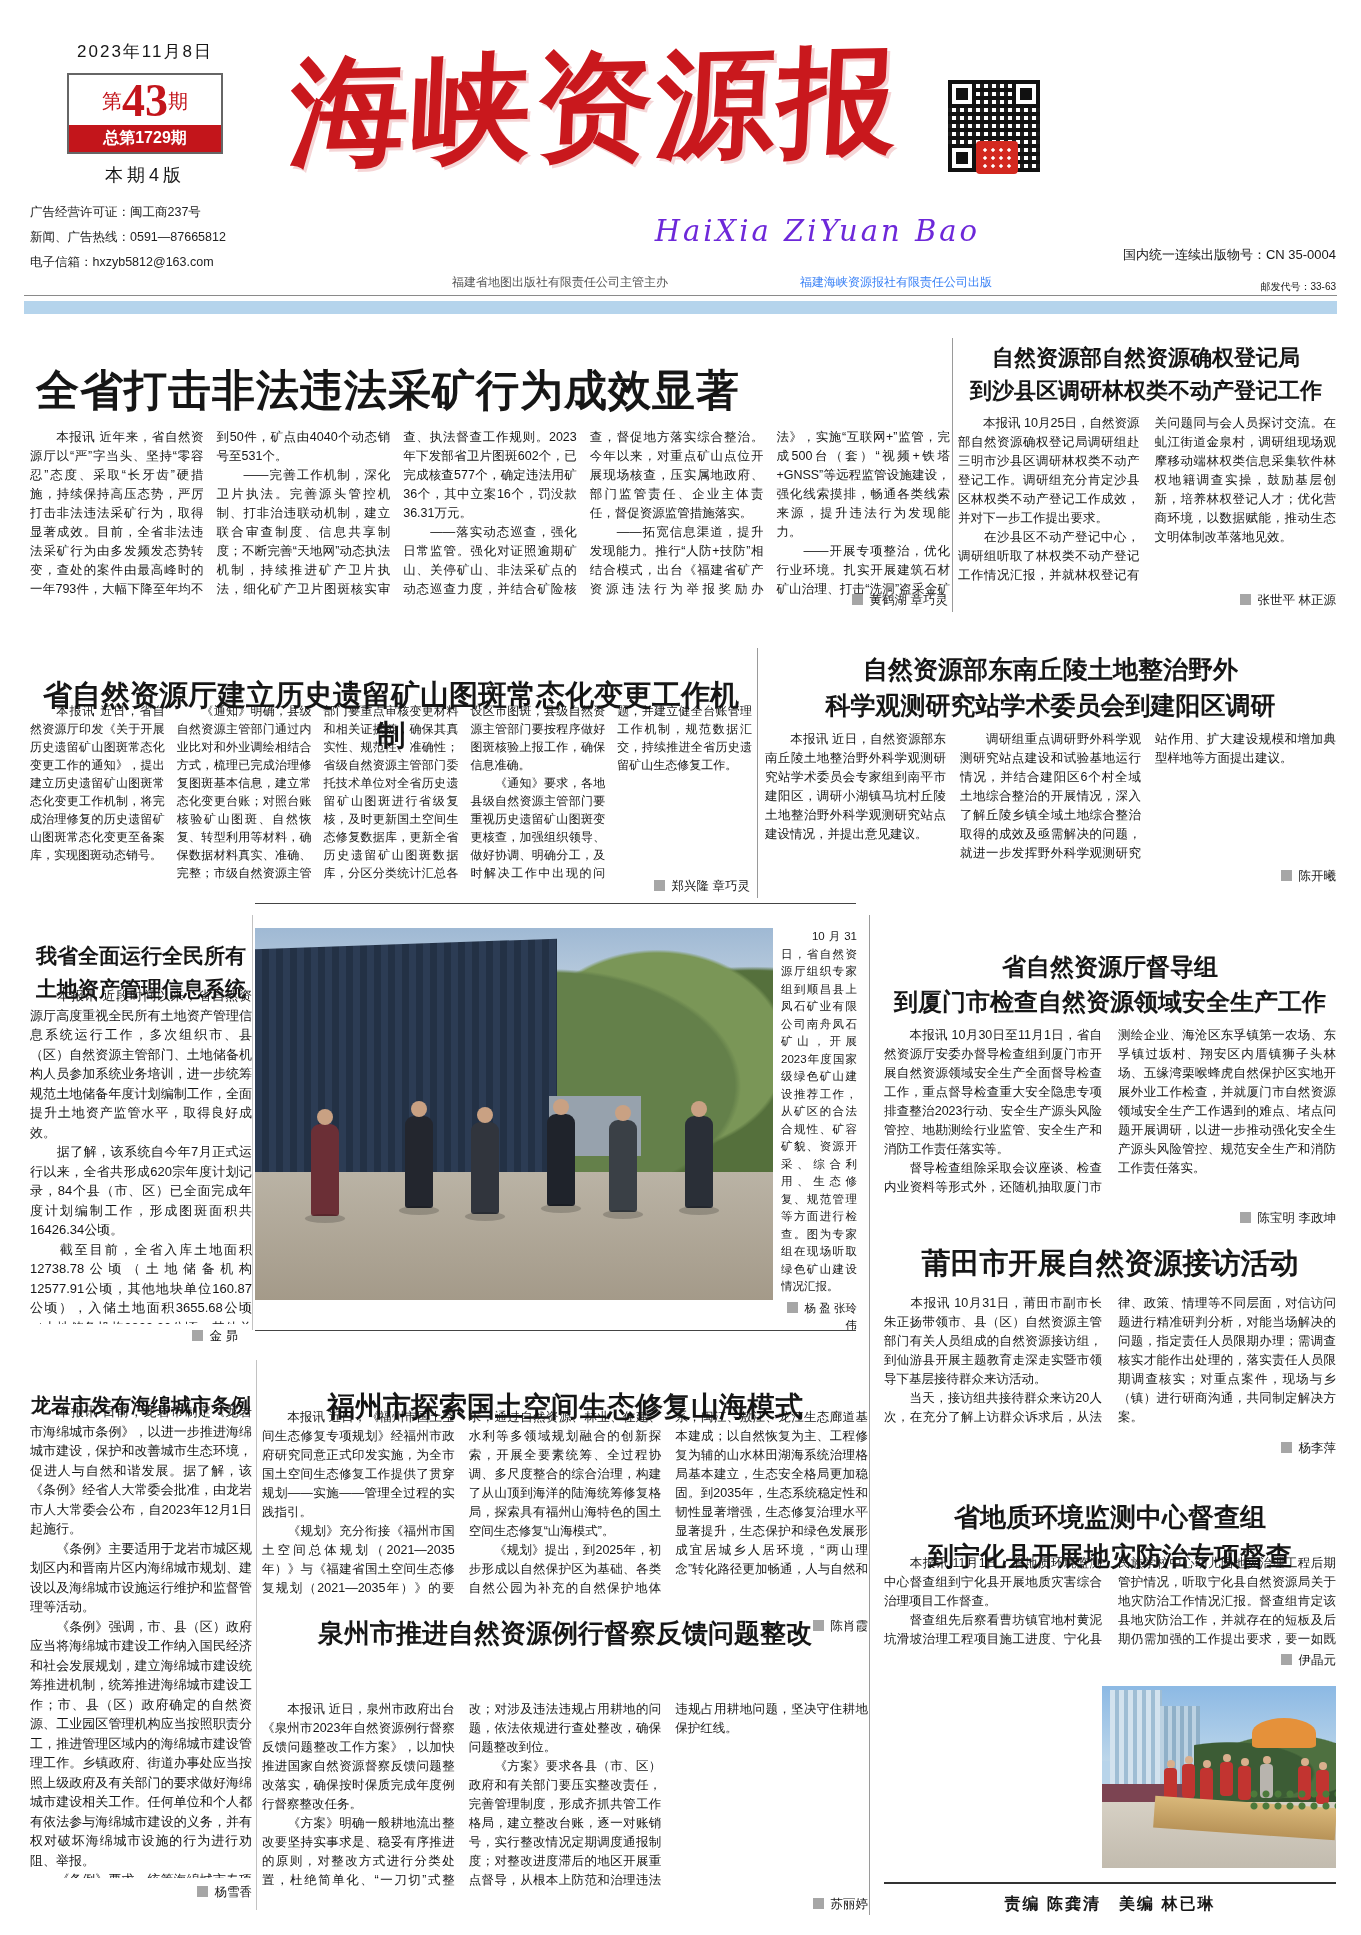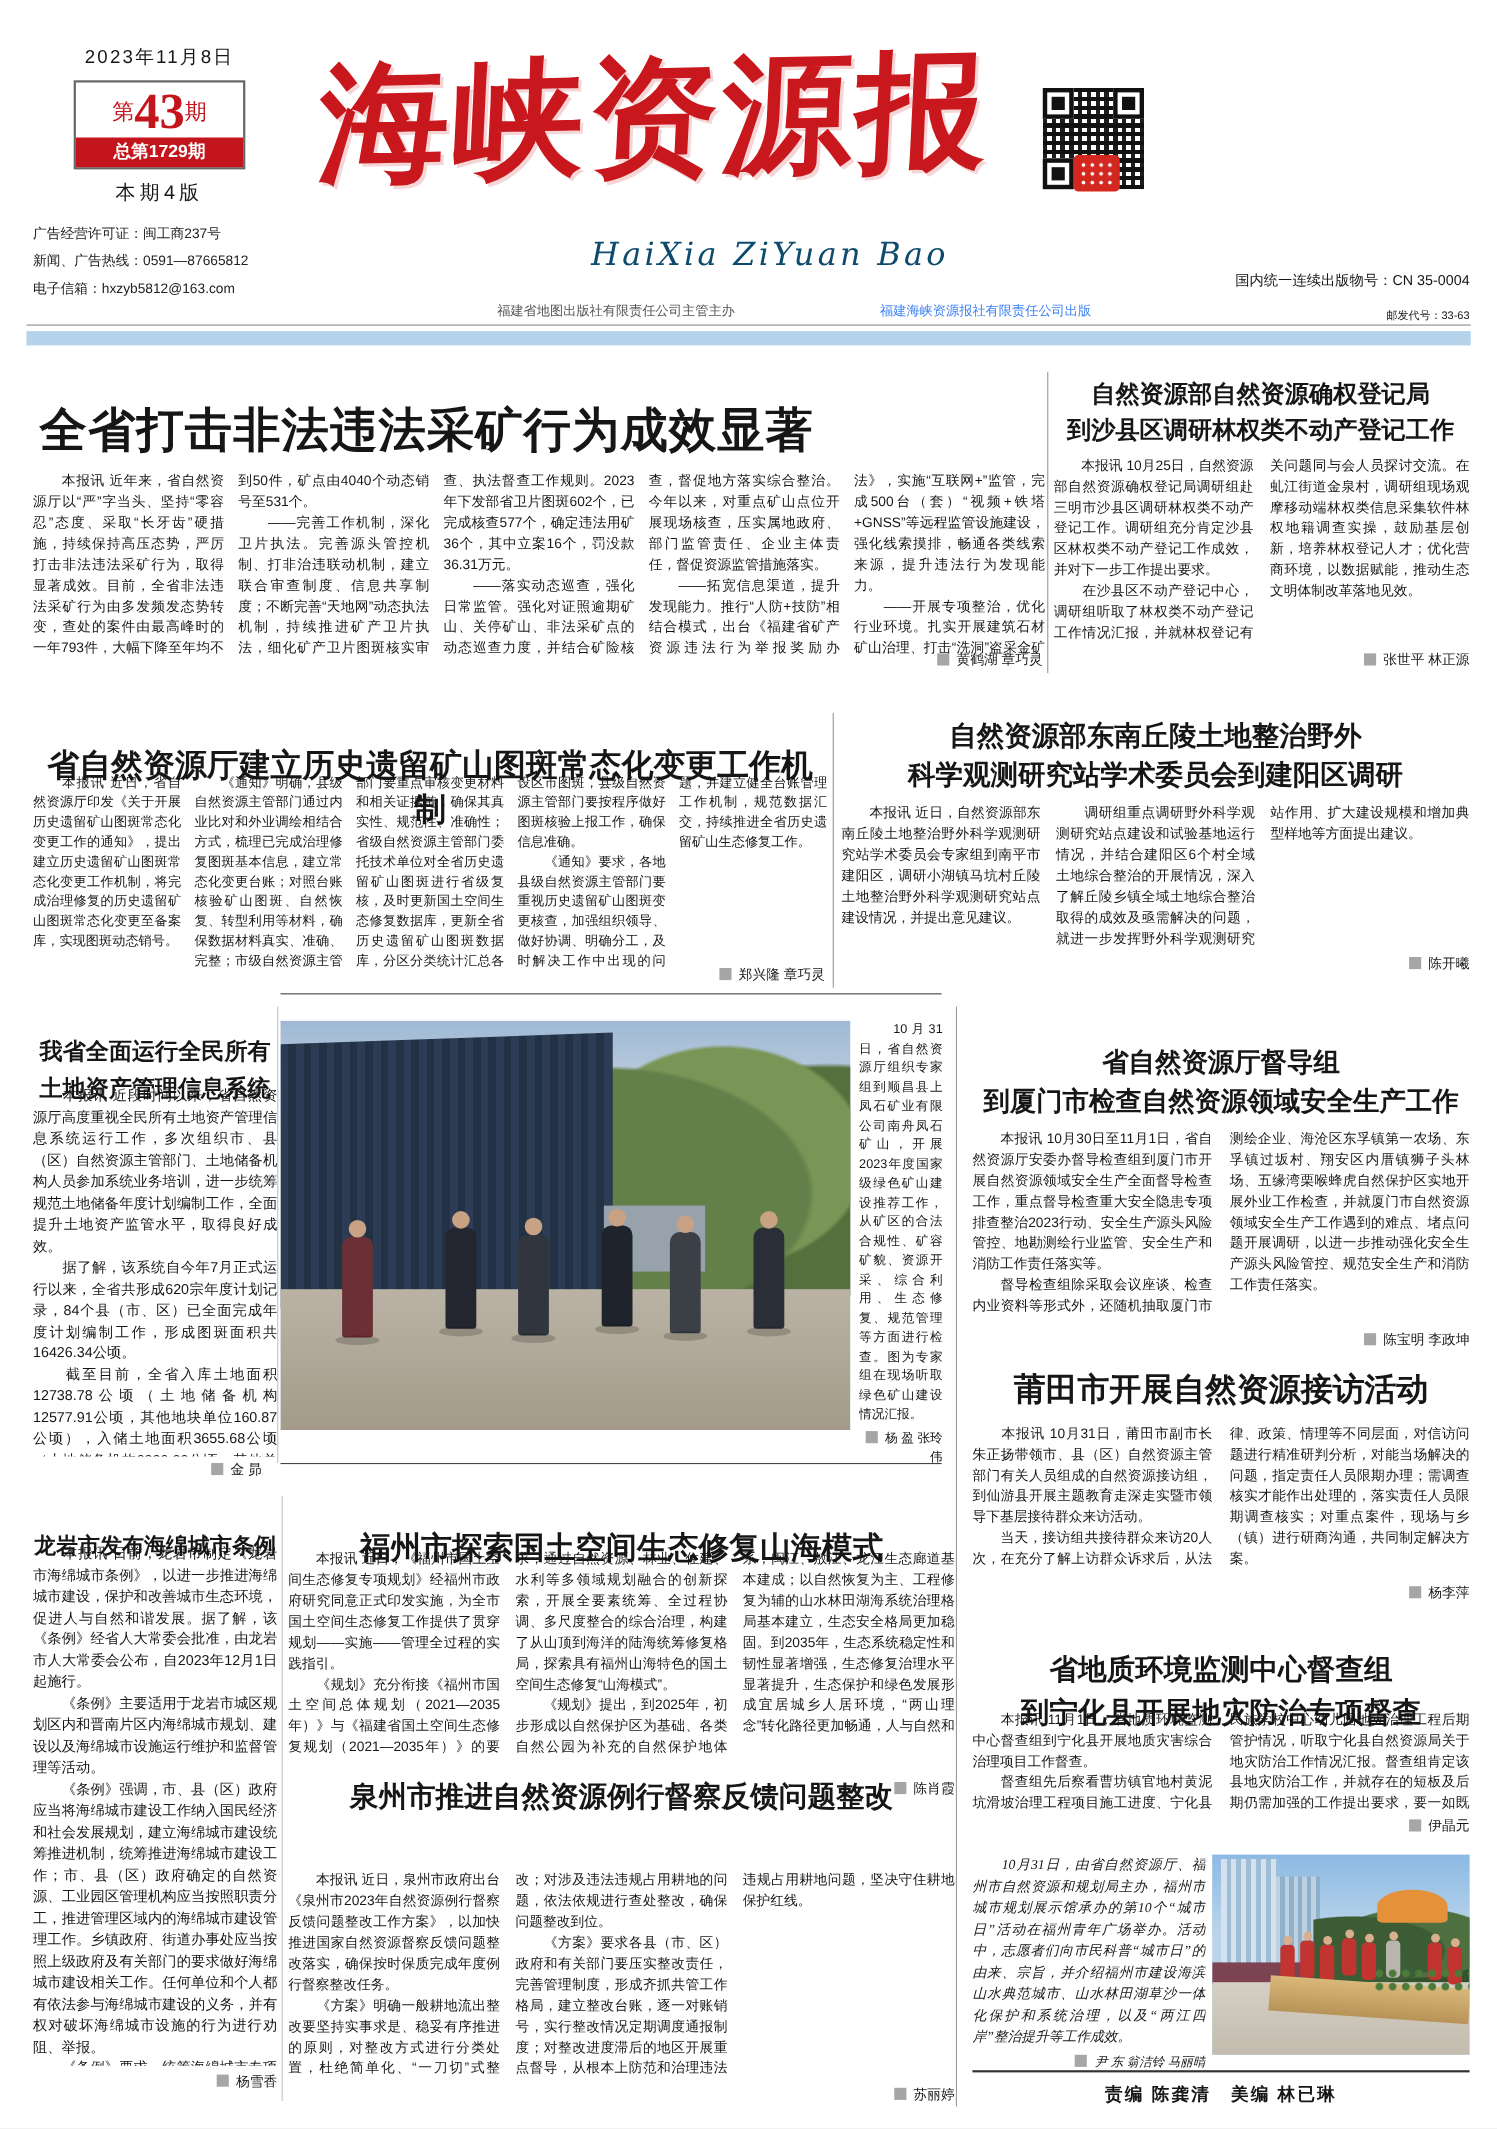--- a/index.html
+++ b/index.html
@@ -14,22 +14,22 @@
   #issue-line{color:#c3151b;padding:3px 4px 0;font-family:"Liberation Serif","DejaVu Serif",serif;}
   .issue-side{font-size:20px;vertical-align:8px;}
   #issue-num{font-size:46px;font-weight:bold;line-height:1;}
   #issue-total{margin-top:1px;background:#c3151b;color:#fff;font-size:16px;font-weight:bold;padding:3px 0;}
   #pages{font-size:18px;text-align:center;margin-top:9px;letter-spacing:4px;}
   #small-lines{margin-top:13px;font-size:12.5px;line-height:2.0;color:#222;white-space:nowrap;}
   #masthead{left:238px;top:26px;width:715px;height:165px;line-height:160px;text-align:center;
             font-family:"DejaVu Serif","Liberation Serif",serif;font-weight:bold;font-size:118px;
             color:#c9181d;letter-spacing:4px;transform:rotate(-1.2deg) skewX(-4deg);
             text-shadow:3px 3px 0 rgba(201,24,29,.18);}
-  #masthead-pinyin{left:420px;top:214px;width:560px;text-align:center;font-family:"DejaVu Serif","Liberation Serif",serif;
-            font-style:italic;font-size:29px;color:#0c4a6e;letter-spacing:3px;}
+  #masthead-pinyin{left:420px;top:214px;width:560px;text-align:right;font-family:"DejaVu Serif","Liberation Serif",serif;
+            font-style:italic;font-size:29px;color:#6d28d9;letter-spacing:3px;}
   #organizer{left:452px;top:274px;font-size:12px;color:#555;}
   #publisher{left:800px;top:274px;font-size:12px;color:#3b82f6;}
   #issn{left:1000px;top:246px;width:336px;text-align:right;font-size:13px;}
   #postal{left:1000px;top:280px;width:336px;text-align:right;font-size:10px;}
   #qr{left:948px;top:80px;width:92px;height:92px;background:
       repeating-linear-gradient(90deg,rgba(17,17,17,.95) 0 4px,transparent 4px 8px),
       repeating-linear-gradient(0deg,#111 0 4px,#fff 4px 8px);outline:3px solid #fff;}
   .finder{position:absolute;width:20px;height:20px;border:4px solid #111;background:#fff;}
   .finder::before{content:"";position:absolute;left:4px;top:4px;width:12px;height:12px;background:#111;}
   .f-tl{left:0;top:0;} .f-tr{right:0;top:0;} .f-bl{left:0;bottom:0;}
@@ -271,24 +271,20 @@
   <div id="a10-headline" class="abs h-serif">
     <div>省地质环境监测中心督查组</div>
     <div>到宁化县开展地灾防治专项督查</div>
   </div>
   <div id="a10-body" class="abs body">
     <p>　　本报讯 11月1日，省地质环境监测中心督查组到宁化县开展地质灾害综合治理项目工作督查。</p>
     <p>　　督查组先后察看曹坊镇官地村黄泥坑滑坡治理工程项目施工进度、宁化县民族学校中心幼儿园地灾治理工程后期管护情况，听取宁化县自然资源局关于地灾防治工作情况汇报。督查组肯定该县地灾防治工作，并就存在的短板及后期仍需加强的工作提出要求，要一如既往地抓好地灾防治工作，保障地灾综合治理项目平稳有序进行。</p>
   </div>
   <div id="a10-byline" class="abs byline"><span class="mark"></span><span>伊晶元</span></div>
 
-  <div id="photo2-caption" class="abs">
-    <p>　　10月31日，由省自然资源厅、福州市自然资源和规划局主办，福州市城市规划展示馆承办的第10个“城市日”活动在福州青年广场举办。活动中，志愿者们向市民科普“城市日”的由来、宗旨，并介绍福州市建设海滨山水典范城市、山水林田湖草沙一体化保护和系统治理，以及“两江四岸”整治提升等工作成效。</p>
-    <div class="cap-byline"><span class="mark"></span><span>尹 东 翁洁铃 马丽晴</span></div>
-  </div>
   <div id="photo2" class="abs">
     <div class="p2-sky"></div>
     <div class="p2-tower-a"></div>
     <div class="p2-tower-b"></div>
     <div class="p2-base"></div>
     <div class="p2-trees"></div>
     <div class="p2-umbrella"></div>
     <div class="p2-pave"></div>
     <div class="rv rv1"></div>
     <div class="rv rv2"></div>

